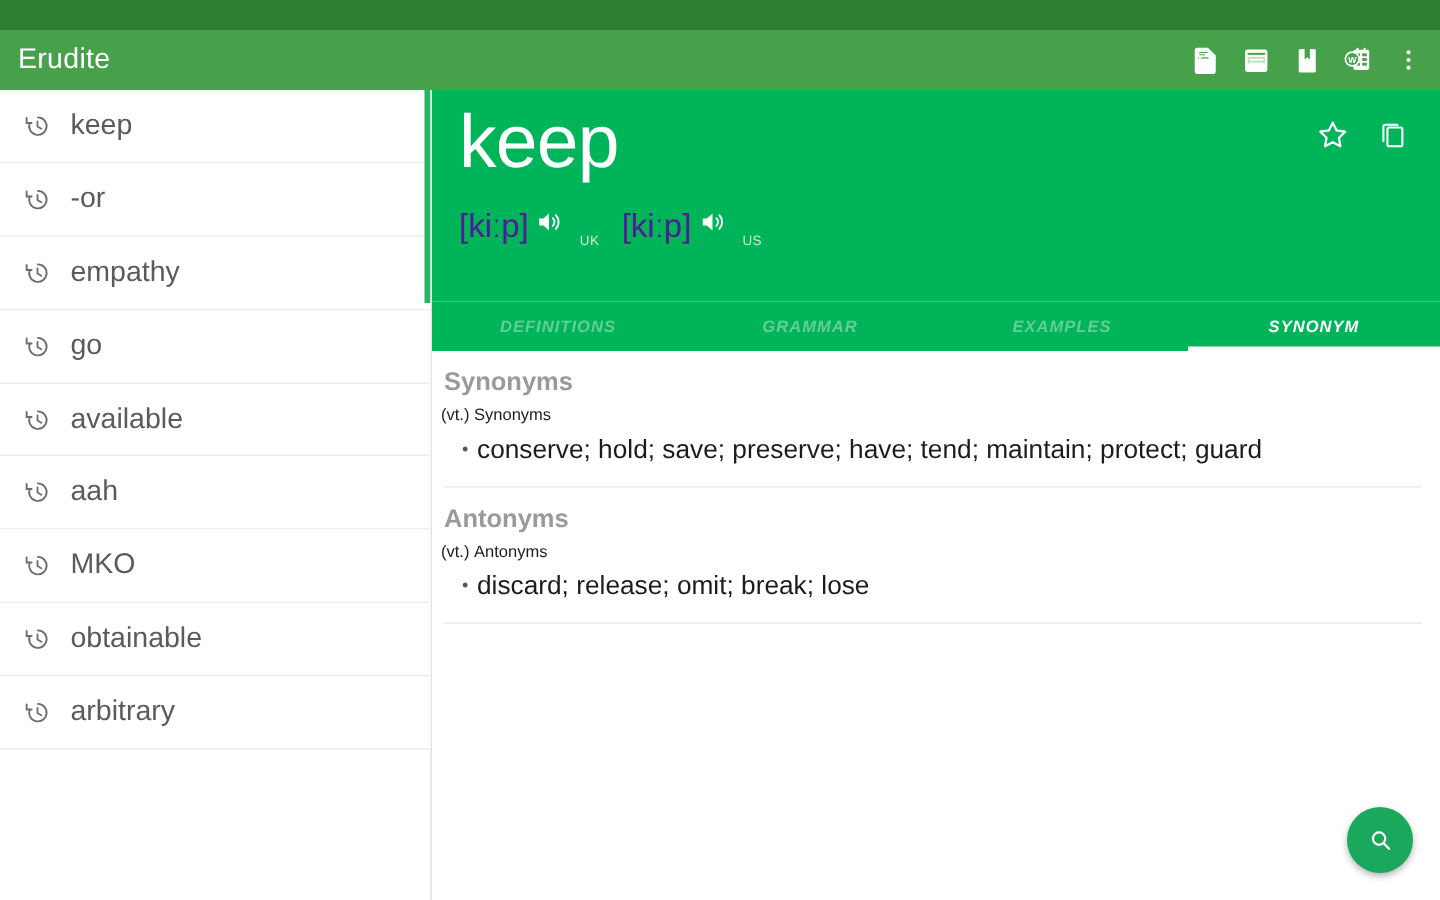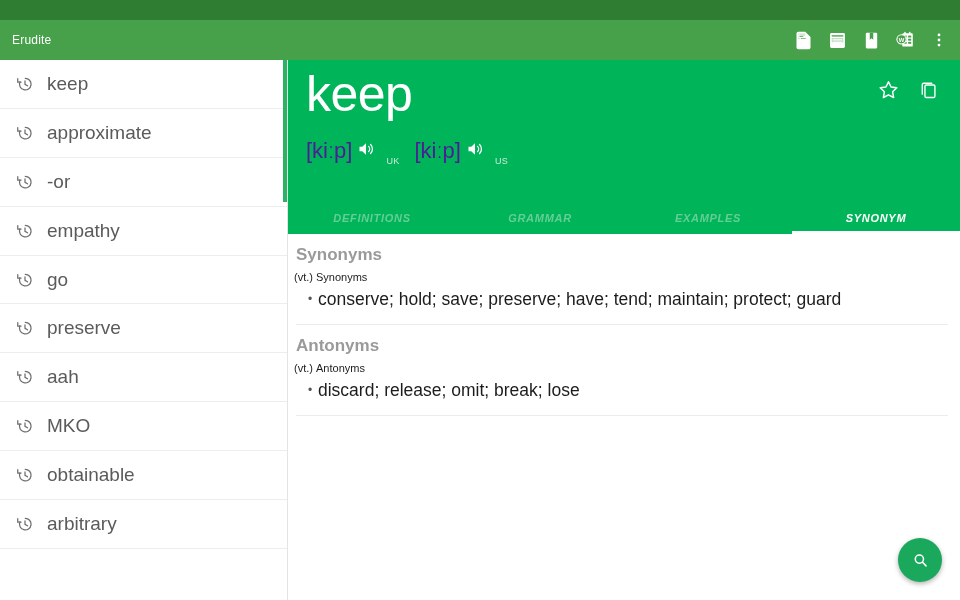--- a/index.html
+++ b/index.html
@@ -21,21 +21,21 @@
 
   
   .app-bar {
     position: absolute; top: 20px; left: 0;
     width: 960px; height: 40px;
     background: #47a04a;
     display: flex; align-items: center;
   }
   .app-title {
     color: #ffffff;
-    font-size: 12px;
+    font-size: 19px;
     margin-left: 12px;
     letter-spacing: .2px;
     flex: 1;
   }
   .app-bar-actions { display: flex; align-items: center; padding-right: 4px; }
   .ab-icon {
     width: 34px; height: 40px;
     display: flex; align-items: center; justify-content: center;
     cursor: pointer;
   }
@@ -285,32 +285,20 @@
               <g fill="none" stroke="#6e6e6e" stroke-width="1.5" stroke-linecap="round">
                 <path d="M12.3 5.1a7 7 0 1 1-6.5 4.4"></path>
                 <path d="M3.3 5.6v4h4"></path>
               </g>
               <path d="M12 8.3v4.1l3 1.8" fill="none" stroke="#6e6e6e" stroke-width="1.5" stroke-linecap="round"></path>
             </svg>
         </span>
         <span class="hist-label">keep</span>
       </div>
 
-      <div class="hist-row">
-        <span class="hist-icon">
-          <svg width="20" height="20" viewBox="0 0 24 24">
-              <g fill="none" stroke="#6e6e6e" stroke-width="1.5" stroke-linecap="round">
-                <path d="M12.3 5.1a7 7 0 1 1-6.5 4.4"></path>
-                <path d="M3.3 5.6v4h4"></path>
-              </g>
-              <path d="M12 8.3v4.1l3 1.8" fill="none" stroke="#6e6e6e" stroke-width="1.5" stroke-linecap="round"></path>
-            </svg>
-        </span>
-        <span class="hist-label">approximate</span>
-      </div>
 
       <div class="hist-row">
         <span class="hist-icon">
           <svg width="20" height="20" viewBox="0 0 24 24">
               <g fill="none" stroke="#6e6e6e" stroke-width="1.5" stroke-linecap="round">
                 <path d="M12.3 5.1a7 7 0 1 1-6.5 4.4"></path>
                 <path d="M3.3 5.6v4h4"></path>
               </g>
               <path d="M12 8.3v4.1l3 1.8" fill="none" stroke="#6e6e6e" stroke-width="1.5" stroke-linecap="round"></path>
             </svg>
@@ -347,21 +335,21 @@
       <div class="hist-row">
         <span class="hist-icon">
           <svg width="20" height="20" viewBox="0 0 24 24">
               <g fill="none" stroke="#6e6e6e" stroke-width="1.5" stroke-linecap="round">
                 <path d="M12.3 5.1a7 7 0 1 1-6.5 4.4"></path>
                 <path d="M3.3 5.6v4h4"></path>
               </g>
               <path d="M12 8.3v4.1l3 1.8" fill="none" stroke="#6e6e6e" stroke-width="1.5" stroke-linecap="round"></path>
             </svg>
         </span>
-        <span class="hist-label">preserve</span>
+        <span class="hist-label">available</span>
       </div>
 
       <div class="hist-row">
         <span class="hist-icon">
           <svg width="20" height="20" viewBox="0 0 24 24">
               <g fill="none" stroke="#6e6e6e" stroke-width="1.5" stroke-linecap="round">
                 <path d="M12.3 5.1a7 7 0 1 1-6.5 4.4"></path>
                 <path d="M3.3 5.6v4h4"></path>
               </g>
               <path d="M12 8.3v4.1l3 1.8" fill="none" stroke="#6e6e6e" stroke-width="1.5" stroke-linecap="round"></path>

